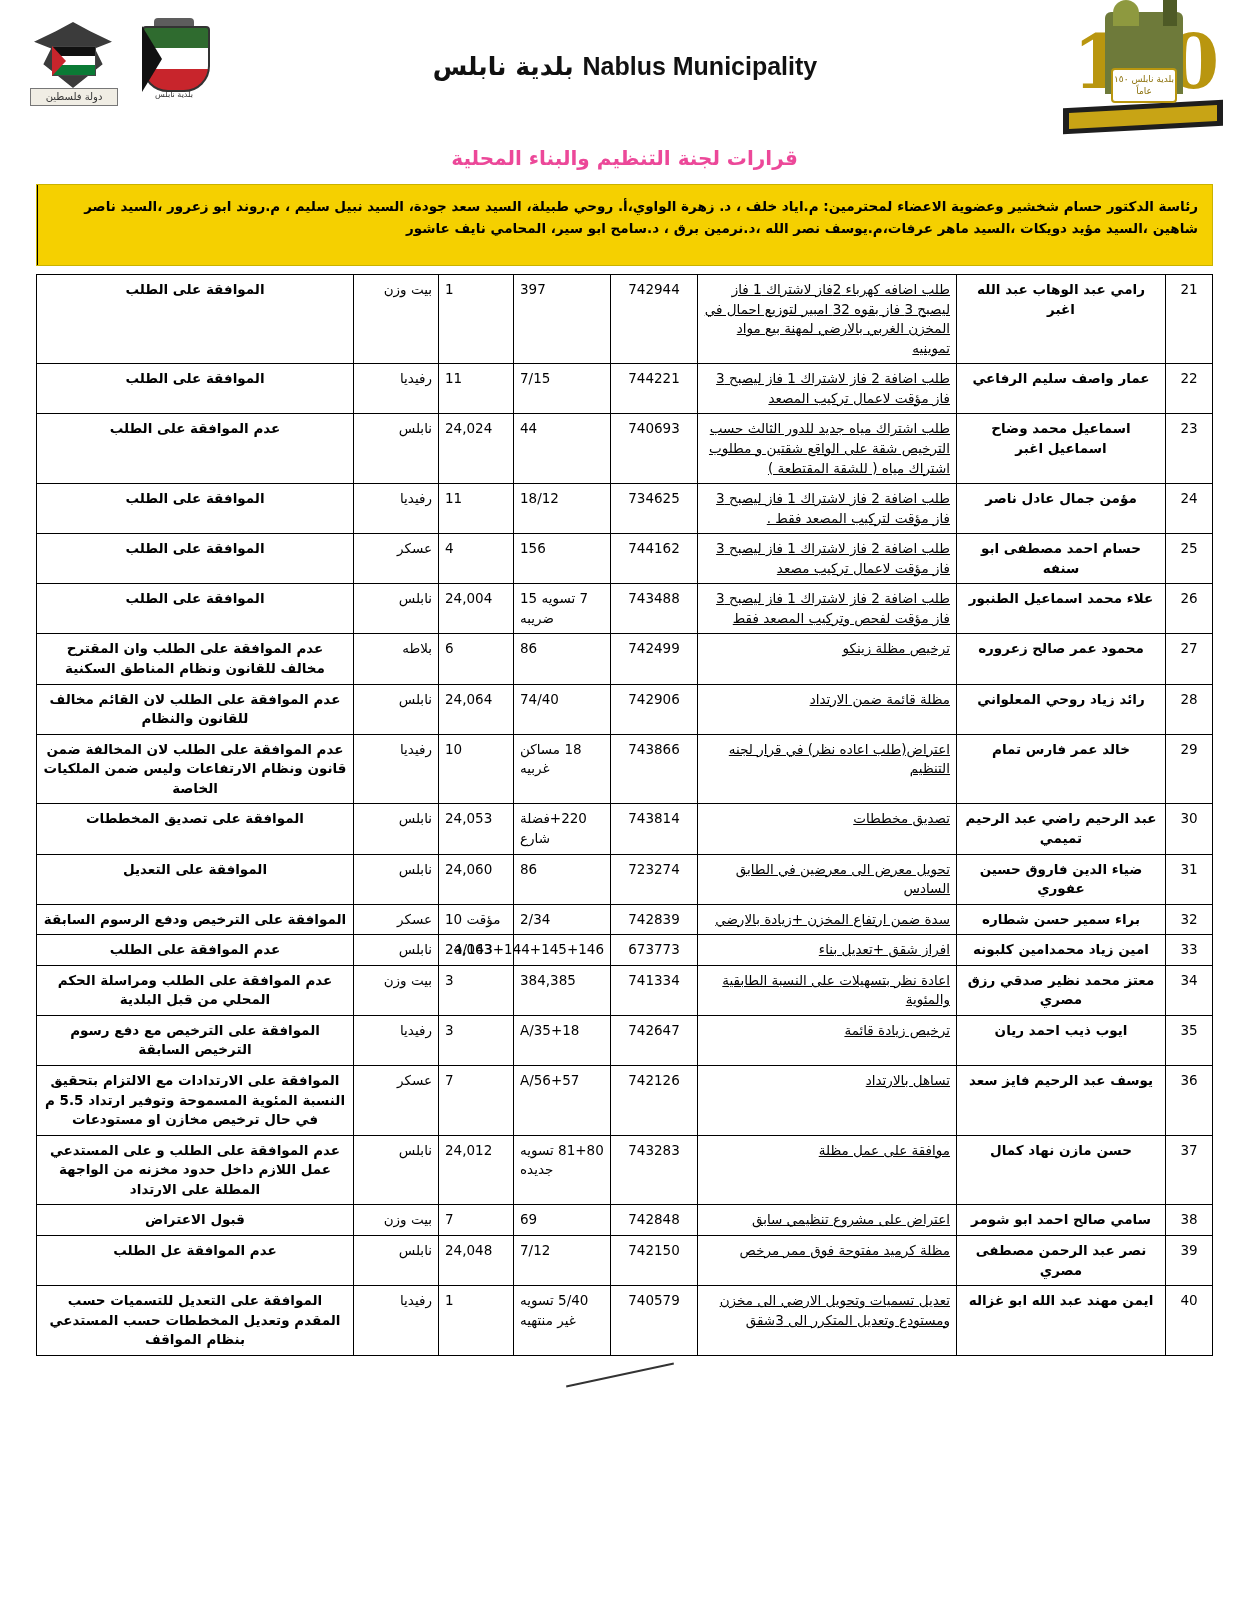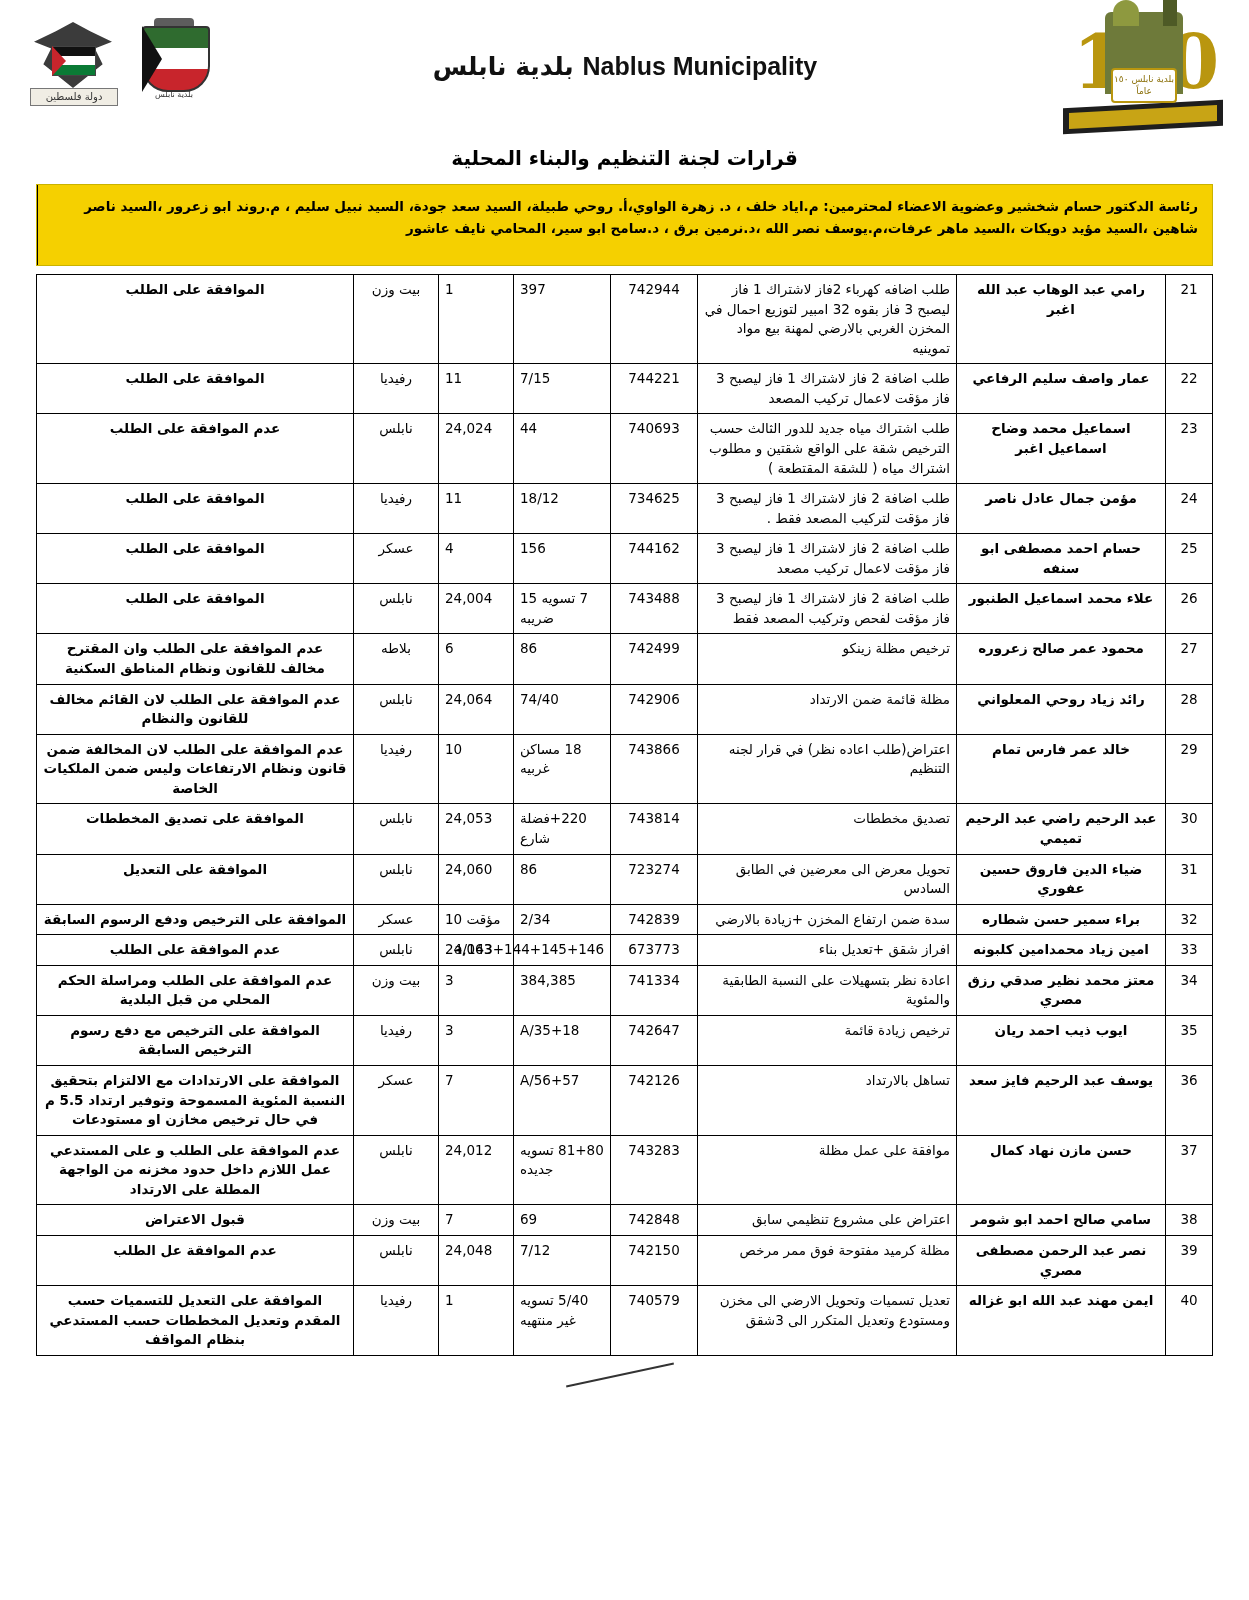--- a/index.html
+++ b/index.html
@@ -232,21 +232,21 @@
     line-height: 16px;
     color: #333;
   }
 
   
   .doc-title {
     text-align: center;
     font-size: 20px;
     font-weight: bold;
     margin: 6px 0 14px 0;
-    color: #000000;
+    color: #ec4899;
   }
 
   
   .banner {
     margin: 0 36px 8px 36px;
     background: #f5d000;
     border: 1px solid #c9b200;
     display: flex;
     flex-direction: row;
     min-height: 82px;
@@ -294,39 +294,40 @@
     direction: ltr;
   }
   td.c-name {
     width: 196px;
     font-weight: bold;
     text-align: center;
   }
   td.c-subject {
     width: 246px;
     text-align: right;
+    text-decoration: underline;
   }
   td.c-file {
     width: 74px;
     text-align: center;
     direction: ltr;
   }
   td.c-piece {
     width: 84px;
     text-align: left;
     direction: rtl;
   }
   td.c-basin {
     width: 62px;
     text-align: left;
     direction: ltr;
   }
   td.c-area {
     width: 72px;
-    text-align: center;
+    text-align: right;
   }
   td.c-decision {
     text-align: center;
     font-weight: bold;
   }
 
   .footer-mark {
     margin: 18px auto 10px auto;
     width: 120px;
     height: 30px;

